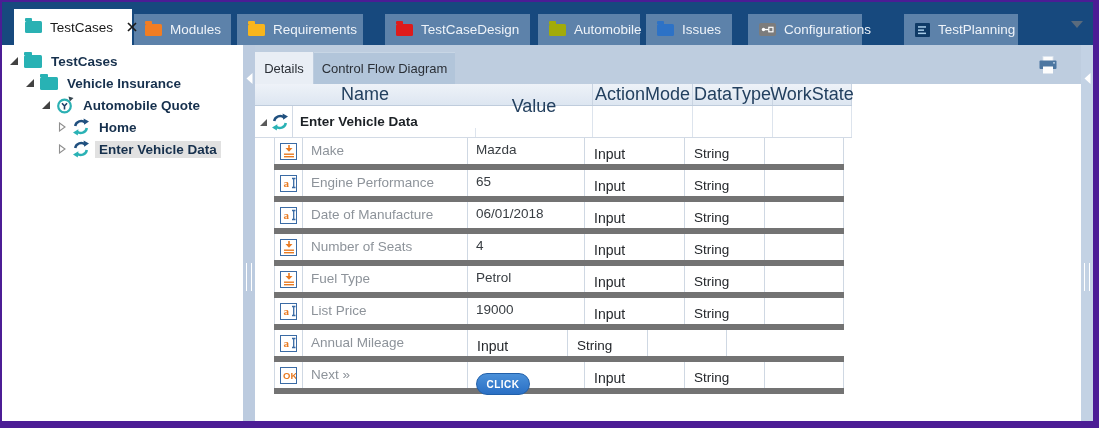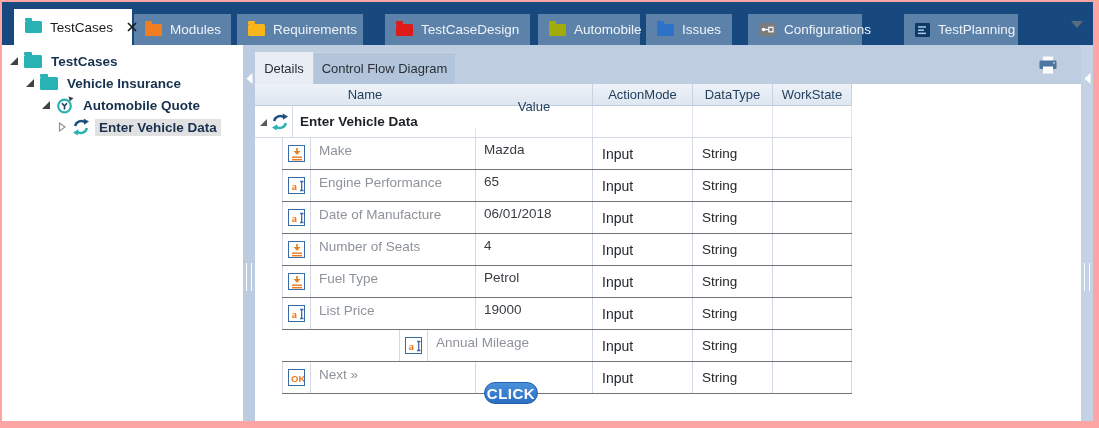--- a/index.html
+++ b/index.html
@@ -1,17 +1,17 @@
 <!DOCTYPE html>
 <html><head>
 <meta charset="utf-8">
 <style>
   * { margin:0; padding:0; box-sizing:border-box; }
   body { font-family:"Liberation Sans", sans-serif; }
-  .root { position:relative; width:1099px; height:428px; background:#fca5a5; overflow:hidden; }
+  .root { position:relative; width:1099px; height:428px; background:#4c1d95; overflow:hidden; }
 
   
   .tabbar { position:absolute; left:2px; top:2px; width:1091px; height:43px; background:#17497e; }
   .tab { position:absolute; top:12px; height:31px; background:#5d82aa; color:#eef3f9;
          display:flex; align-items:center; gap:8px; padding:0 11px; font-size:13.5px; cursor:default; }
   .tab.active { top:7px; height:36px; background:#ffffff; color:#1b1b1b; z-index:2; }
   .t0 { left:12px;  width:118px; }
   .t1 { left:132px; width:97px; }
   .t2 { left:235px; width:126px; }
   .t3 { left:383px; width:145px; }
@@ -49,46 +49,46 @@
   .substrip { position:absolute; left:0; top:0; width:826px; height:39px; background:#becddf; }
   .subtab { position:absolute; top:7px; height:32px; display:flex; align-items:center; justify-content:center;
             font-size:13px; color:#2a2f36; cursor:default; }
   .subtab.active { left:0; width:58px; background:#e9eef5; }
   .subtab.idle { left:59px; width:141px; background:#b2c5da; border-top:1px solid #c8d6e5; }
   .printbtn { position:absolute; left:781px; top:8px; width:24px; height:24px; display:flex; align-items:center; justify-content:center; }
 
   
   .ghead { position:absolute; left:0; top:39px; width:597px; height:22px; display:flex;
            background:linear-gradient(#eef2f8,#dde6f1); border-bottom:1px solid #bfccdc; }
-  .hcell { display:flex; align-items:center; justify-content:center; font-size:13px; color:#23405f;
+  .hcell { display:flex; align-items:center; justify-content:center; font-size:18px; color:#23405f;
            border-left:1px solid #c9d4e2; }
   .hcell:first-child { border-left:none; }
   .hcell:last-child { border-right:1px solid #c9d4e2; }
   .w-name{ width:220px; } .w-val{ width:117px;margin-top:22px; } .w-act{ width:100px; } .w-dt{ width:80px;text-align:right; } .w-ws{ width:80px; }
 
   .prow { position:absolute; left:0; top:61px; width:597px; height:32px; display:flex; border-bottom:1px solid #d2dae5; }
   .pcell1 { width:220px; position:relative; }
   .pcell { border-left:1px solid #dde4ed; }
   .pcell:last-child { border-right:1px solid #dde4ed; }
   .ptri { position:absolute; left:4px; top:12px; }
   .picon { position:absolute; left:16px; top:7px; }
   .pname { position:absolute; left:37px; top:0; right:0; bottom:0; border-left:1px solid #d2dae5;
            display:flex; align-items:center; padding-left:7px; font-size:13.5px; font-weight:bold; color:#1c2126; }
 
-  .crow { position:absolute; left:27px; width:570px; height:32px; display:flex; border-bottom:1px solid #737373;justify-content:flex-end; }
+  .crow { position:absolute; left:19px; width:570px; height:32px; display:flex; border-bottom:6px solid #737373; }
   .cicon { width:28px; border-left:1px solid #cfd8e3; display:flex; align-items:center; justify-content:center; }
   .cname { width:165px; border-left:1px solid #cfd8e3; font-size:13.5px; color:#8d939a; padding:5px 0 0 8px; }
   .cval  { width:117px; border-left:1px solid #cfd8e3; font-size:13.5px; color:#383d42; padding:4px 0 0 8px; }
   .cact  { width:100px; border-left:1px solid #cfd8e3; font-size:14px; color:#24272b; padding:8px 0 0 9px; }
   .cdt   { width:80px;  border-left:1px solid #cfd8e3; font-size:13.5px; color:#24272b; padding:8px 0 0 9px; }
   .cws   { width:80px;  border-left:1px solid #cfd8e3; border-right:1px solid #cfd8e3; }
   .r0{top:93px;} .r1{top:125px;} .r2{top:157px;} .r3{top:189px;} .r4{top:221px;} .r5{top:253px;} .r6{top:285px;} .r7{top:317px;}
 
-  .clickbtn { border:1px solid #2160aa; border-radius:12px; width:54px; height:22px; margin-top:16px;
-              background:linear-gradient(#4a90d9,#2a6fc4); color:#fff; font-size:15px; font-weight:bold;
+  .clickbtn { border:1px solid #2160aa; border-radius:12px; width:54px; height:22px; margin-top:7px;
+              background:linear-gradient(#4a90d9,#2a6fc4); color:#fff; font-size:10px; font-weight:bold;
               letter-spacing:.5px; font-family:"Liberation Sans", sans-serif; cursor:pointer; }
 
   .boxicon { width:17px; height:17px; border:1px solid #3a6ba5; background:#fff; display:flex;
              align-items:center; justify-content:center; }
   svg { display:block; }
 </style>
 </head>
 <body>
 
 <div class="root">
@@ -174,20 +174,36 @@
           </svg>
         </span>
       <span>
         <svg width="18" height="18">
           <circle cx="8.5" cy="10" r="6.3" fill="#fff" stroke="#2bb0b3" stroke-width="2.2"></circle>
           <path d="M8.5 13.6 V10 M8.5 10 L6 7.3 M8.5 10 L11 7.3" stroke="#1c3f66" stroke-width="1.6" fill="none"></path>
           <polygon points="12.5,0.5 17.5,2 13.8,5.5" fill="#36454f"></polygon>
         </svg>
         </span>
       <span class="tlabel">Automobile Quote</span>
+    </div>
+    <div class="trow ind3">
+      <span class="glyph">
+        <svg width="10" height="10">
+            <polygon points="2.5,1 8,5 2.5,9" fill="none" stroke="#8f8f8f" stroke-width="1.1"></polygon>
+          </svg>
+        </span>
+      <span>
+        <svg width="18" height="18">
+          <path d="M3.2 8 A6 6 0 0 1 13.2 4.6" stroke="#20507f" stroke-width="2.5" fill="none"></path>
+          <polygon points="11.6,0.6 17,3.6 12.2,6.8" fill="#20507f"></polygon>
+          <path d="M14.8 10 A6 6 0 0 1 4.8 13.4" stroke="#2ab2b5" stroke-width="2.5" fill="none"></path>
+          <polygon points="6.4,11.2 1,14.4 5.8,17.4" fill="#2ab2b5"></polygon>
+        </svg>
+        </span>
+      <span class="tlabel">Home</span>
     </div>
     <div class="trow ind3">
       <span class="glyph">
         <svg width="10" height="10">
             <polygon points="2.5,1 8,5 2.5,9" fill="none" stroke="#8f8f8f" stroke-width="1.1"></polygon>
           </svg>
         </span>
       <span>
         <svg width="18" height="18">
           <path d="M3.2 8 A6 6 0 0 1 13.2 4.6" stroke="#20507f" stroke-width="2.5" fill="none"></path>

